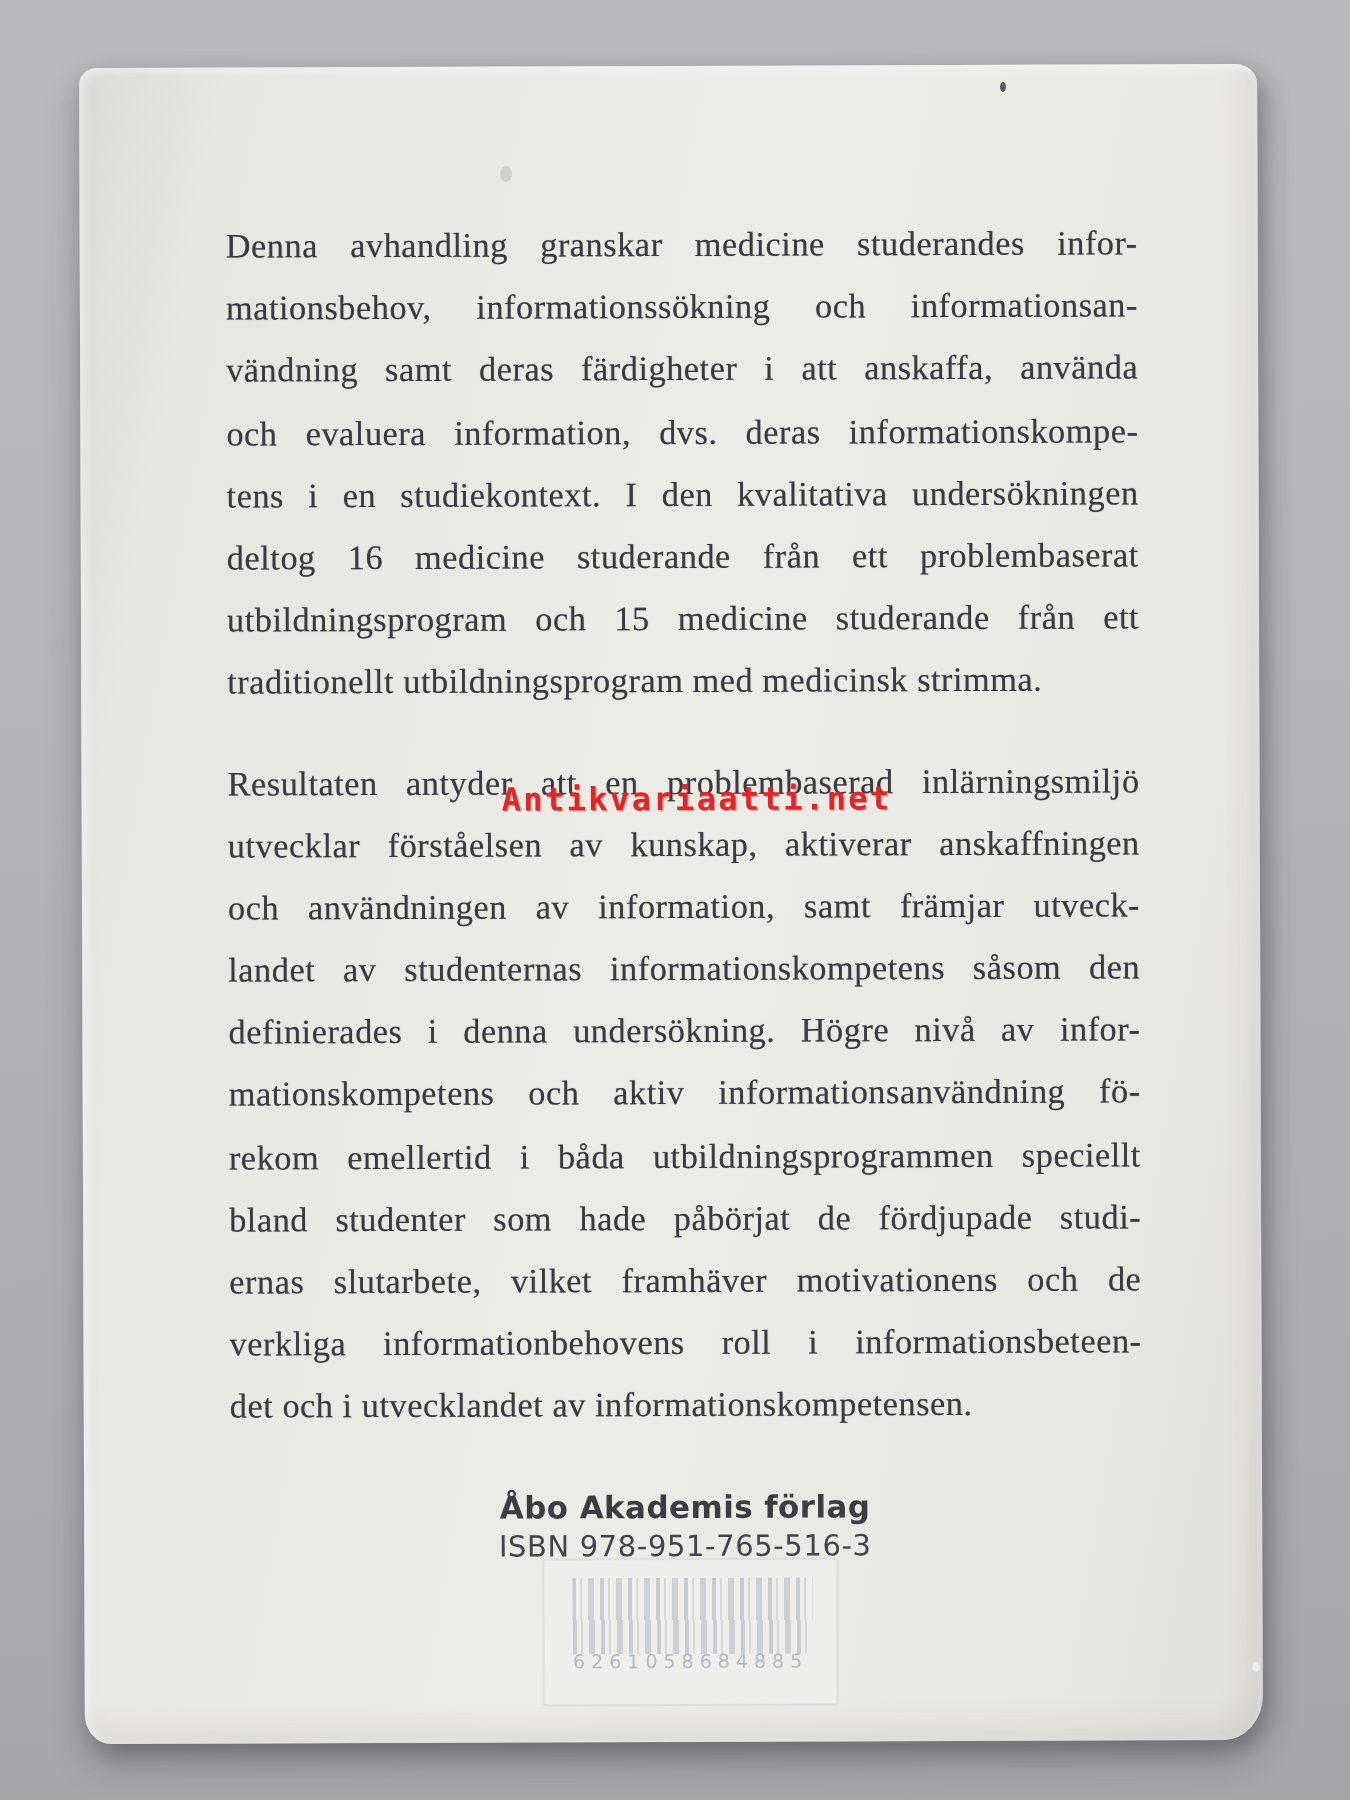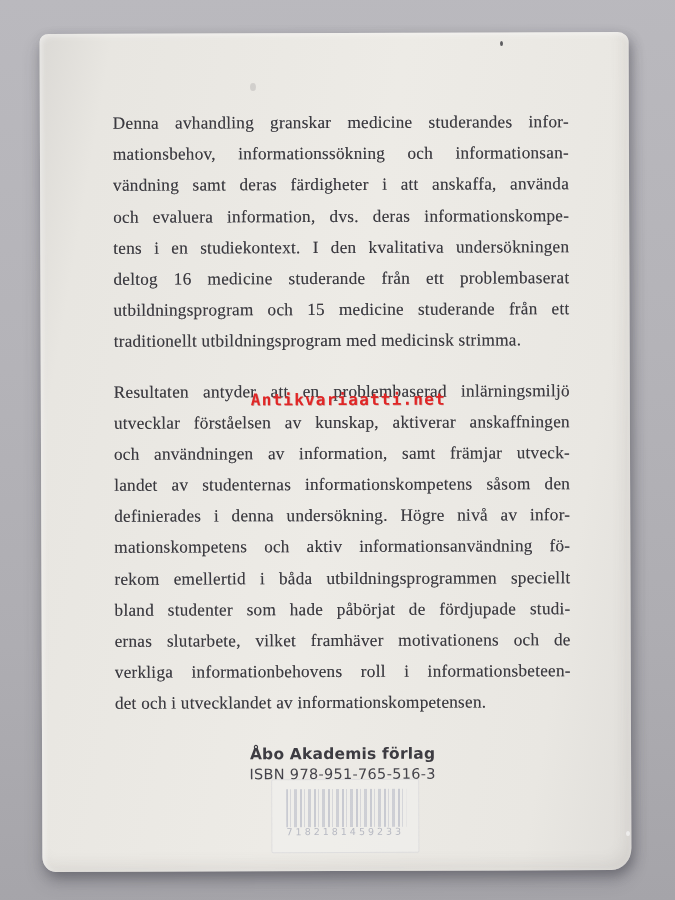--- a/index.html
+++ b/index.html
@@ -118,20 +118,20 @@
 
   <div class="watermark">Antikvariaatti.net</div>
 
   <div class="publisher-block">
     <div class="publisher-name">Åbo Akademis förlag</div>
     <div class="isbn">ISBN 978-951-765-516-3</div>
   </div>
 
   <div class="barcode-sticker">
     <div class="barcode-bars"></div>
-    <div class="barcode-digits">7182181459233</div>
+    <div class="barcode-digits">6261058684885</div>
   </div>
 
 </div>
 
 <div class="speck-a"></div>
 <div class="speck-b"></div>
 <div class="speck-c"></div>
 
 </body></html>

